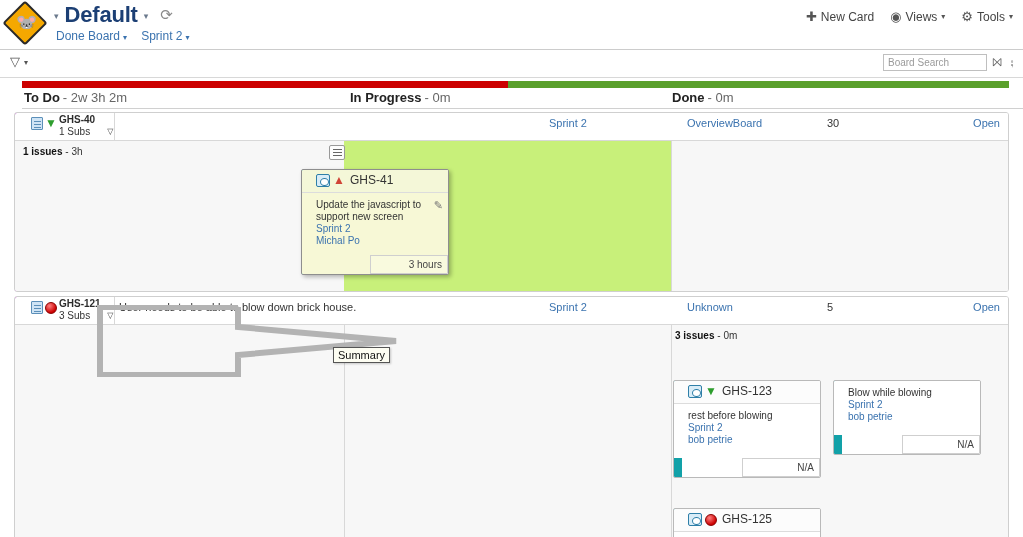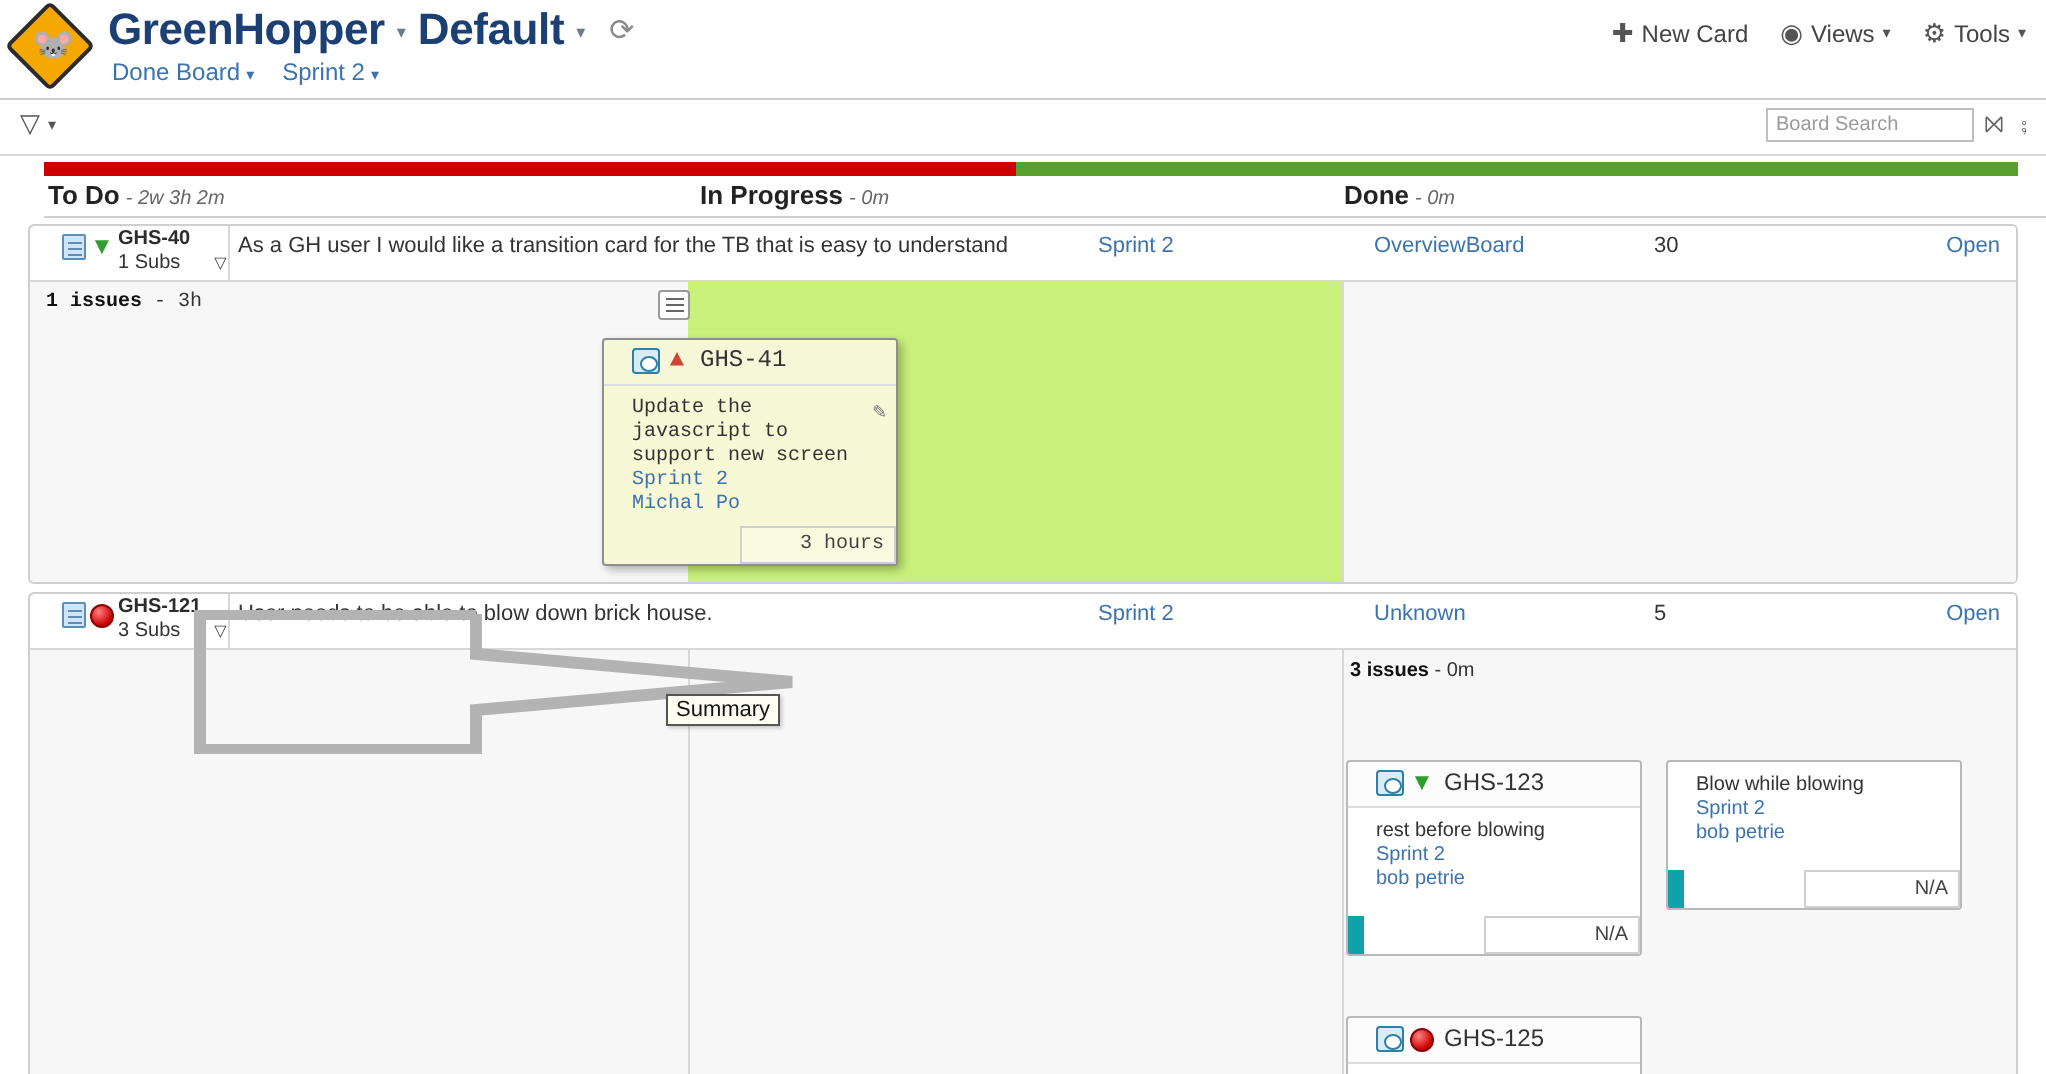--- a/index.html
+++ b/index.html
@@ -125,21 +125,21 @@
     height: 21px;
     margin: 0 0 0 22px;
     border-bottom: 1px solid #d0d0d0;
   }
   .col-head {
     position: absolute; top: 2px;
     display: flex; align-items: baseline; gap: 3px;
     white-space: nowrap;
   }
   .col-name { font-size: 13px; font-weight: bold; color: #222222; }
-  .col-time { font-size: 10px; color: #666666; font-style: italic; }
+  .col-time { font-size: 13px; color: #666666; }
   .col-time::before { content: "- "; }
   #head-todo { left: 2px; }
   #head-prog { left: 328px; }
   #head-done { left: 650px; }
 
   
   #board {
     position: relative;
     height: 429px;
     background: #ffffff;
@@ -222,21 +222,21 @@
   #m40-open   { right: 8px; }
   #m121-sprint { left: 534px; }
   #m121-board  { left: 672px; }
   #m121-points { left: 812px; }
   #m121-open   { right: 8px; }
 
   .lane-body {
     position: relative;
     background: #f7f7f7;
   }
-  #lane-40-body { height: 150px; font-family: Liberation Mono, monospace; }
+  #lane-40-body { height: 150px; }
   #lane-121-body { height: 222px; }
 
   
   .cell-div {
     position: absolute; top: 0; bottom: 0;
     width: 1px; background: #d8d8d8;
   }
   .cell-bg {
     position: absolute; top: 0; bottom: 0;
     background: #f7f7f7;
@@ -392,21 +392,20 @@
 <body>
 
 <div id="app-header">
 
   <div id="logo-block">
     <div id="logo-diamond"></div>
     <div id="logo-roo">🐭</div>
   </div>
 
   <div id="brand-row">
-    <span class="brand-title">GreenHopper</span>
     <span class="brand-caret">▾</span>
     <span class="brand-title">Default</span>
     <span class="brand-caret">▾</span>
     <span id="refresh-icon">⟳</span>
   </div>
 
   <div id="subnav-row">
     <span>
       <span class="subnav-link">Done Board</span>
       <span class="subnav-caret">▾</span>
@@ -473,21 +472,20 @@
         <span class="lane-icons">
           <span class="doc-icon"></span>
           <span class="prio-down">▼</span>
         </span>
         <span class="lane-key-text">GHS-40</span>
         <span class="lane-subs">
           <span>1 Subs</span>
           <span class="subs-caret">▽</span>
         </span>
       </div>
-      <div class="lane-summary">As a GH user I would like a transition card for the TB that is easy to understand</div>
       <div id="m40-sprint" class="lane-meta">Sprint 2</div>
       <div id="m40-board" class="lane-meta">OverviewBoard</div>
       <div id="m40-points" class="lane-meta plain">30</div>
       <div id="m40-open" class="lane-meta">Open</div>
     </div>
 
     <div id="lane-40-body" class="lane-body">
       <div class="cell-bg" style="left:0; width:329px;"></div>
       <div id="drop-zone"></div>
       <div class="cell-bg" style="left:656px; right:0;"></div>

